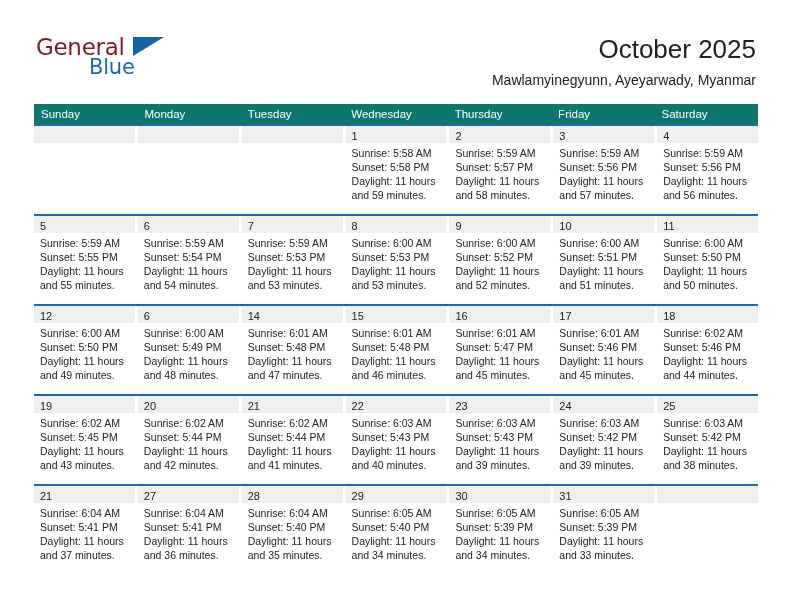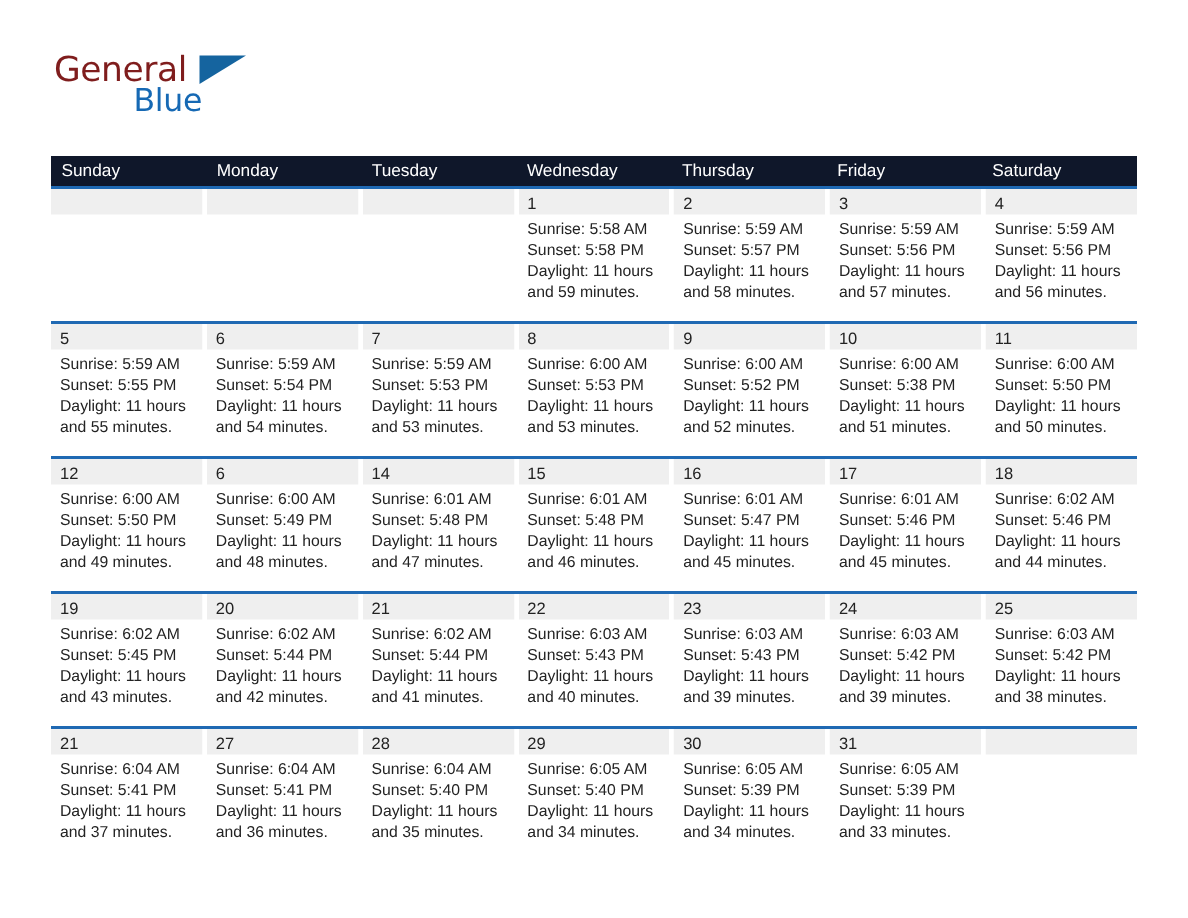--- a/index.html
+++ b/index.html
@@ -93,21 +93,21 @@
     position: absolute;
     left: 34px;
     top: 104px;
     width: 724px;
   }
 
   .dow-row {
     display: flex;
     width: 724px;
     height: 20px;
-    background: #0f172a;
+    background: #0f766e;
   }
   .dow-cell {
     flex: 1 1 0;
     box-sizing: border-box;
     padding-left: 7px;
     color: #ffffff;
     font-size: 11.5px;
     line-height: 20px;
     white-space: nowrap;
     overflow: hidden;
@@ -164,20 +164,24 @@
 <div class="page">
 
   <div class="header">
 
     <div class="brand">
       <span class="brand-general">General</span>
       <span class="brand-mark"></span>
       <span class="brand-blue">Blue</span>
     </div>
 
+    <div class="title-block">
+      <div class="month-title">October 2025</div>
+      <div class="location-title">Mawlamyinegyunn, Ayeyarwady, Myanmar</div>
+    </div>
 
   </div>
 
   <div class="calendar">
 
     <div class="dow-row">
       <div class="dow-cell">Sunday</div>
       <div class="dow-cell">Monday</div>
       <div class="dow-cell">Tuesday</div>
       <div class="dow-cell">Wednesday</div>
@@ -277,21 +281,21 @@
               <div>Sunrise: 6:00 AM</div>
               <div>Sunset: 5:52 PM</div>
               <div>Daylight: 11 hours</div>
               <div>and 52 minutes.</div>
             </div>
           </div>
           <div class="day-cell">
             <div class="day-num-strip"><span class="day-num">10</span></div>
             <div class="day-info">
               <div>Sunrise: 6:00 AM</div>
-              <div>Sunset: 5:38 PM</div>
+              <div>Sunset: 5:51 PM</div>
               <div>Daylight: 11 hours</div>
               <div>and 51 minutes.</div>
             </div>
           </div>
           <div class="day-cell">
             <div class="day-num-strip"><span class="day-num">11</span></div>
             <div class="day-info">
               <div>Sunrise: 6:00 AM</div>
               <div>Sunset: 5:50 PM</div>
               <div>Daylight: 11 hours</div>

